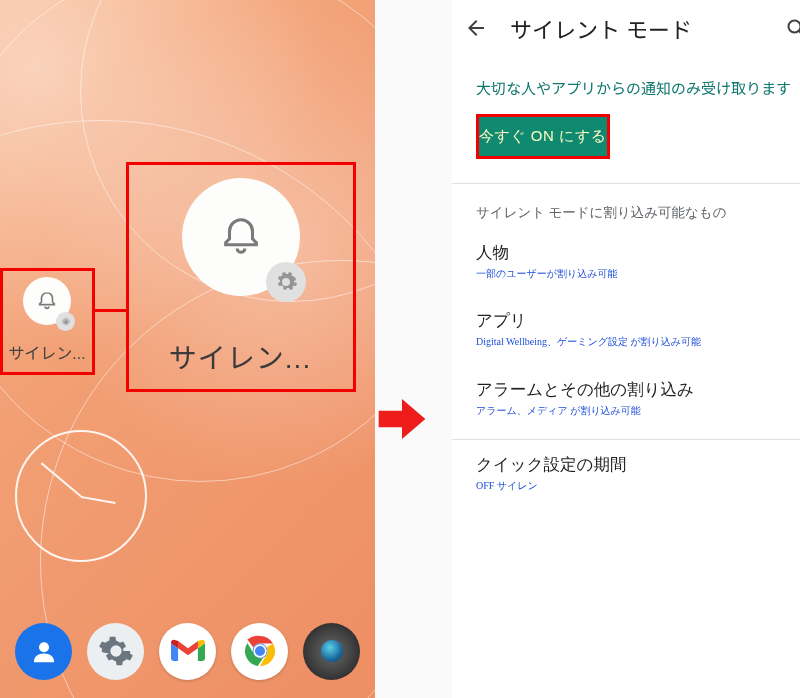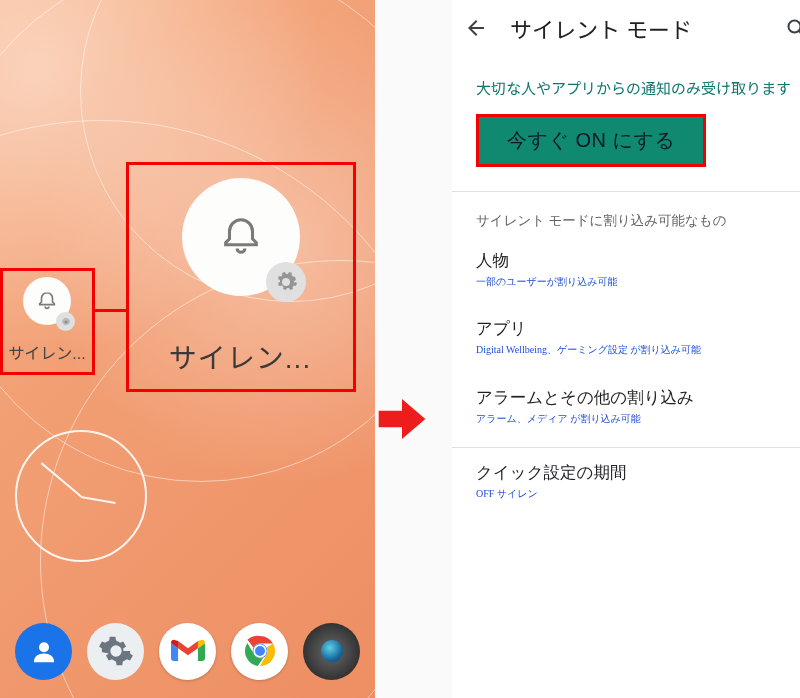--- a/index.html
+++ b/index.html
@@ -52,21 +52,21 @@
   
   .arrow{position:absolute;left:376px;top:394px;width:52px;height:50px;}
 
   
   .phone-right{position:absolute;left:452px;top:0;width:368px;height:698px;background:#fff;color:#202124;overflow:hidden;}
   .ab{height:56px;display:flex;align-items:center;padding:0 12px;gap:22px;}
   .ab-title{flex:1;font-size:22px;color:#202124;}
   .ab svg{display:block;}
   .desc{padding:22px 24px 14px;font-size:15px;color:#0f766e;line-height:1.45;}
   .on-btn-wrap{margin:0 24px 24px;display:inline-block;border:3px solid #f30000;}
-  .on-btn{background:#0f8a70;color:#0f172a;font-size:20px;padding:10px 28px;border:none;letter-spacing:.5px;}
+  .on-btn{background:#0f8a70;color:#fef9c3;font-size:15px;padding:10px 0;border:none;letter-spacing:.5px;}
   .divider{height:1px;background:#e0e0e0;margin:0;}
   .subhead{padding:20px 24px 6px;font-size:13.5px;color:#5f6368;font-family:Liberation Serif, serif;}
   .item{padding:14px 24px 16px;font-family:Liberation Serif, serif;}
   .item-t{font-size:16.5px;color:#202124;margin-bottom:3px;}
   .item-s{font-size:10px;color:#1d4ed8;line-height:1.35;}
 </style>
 </head>
 <body>
 
 <div id="stage">

